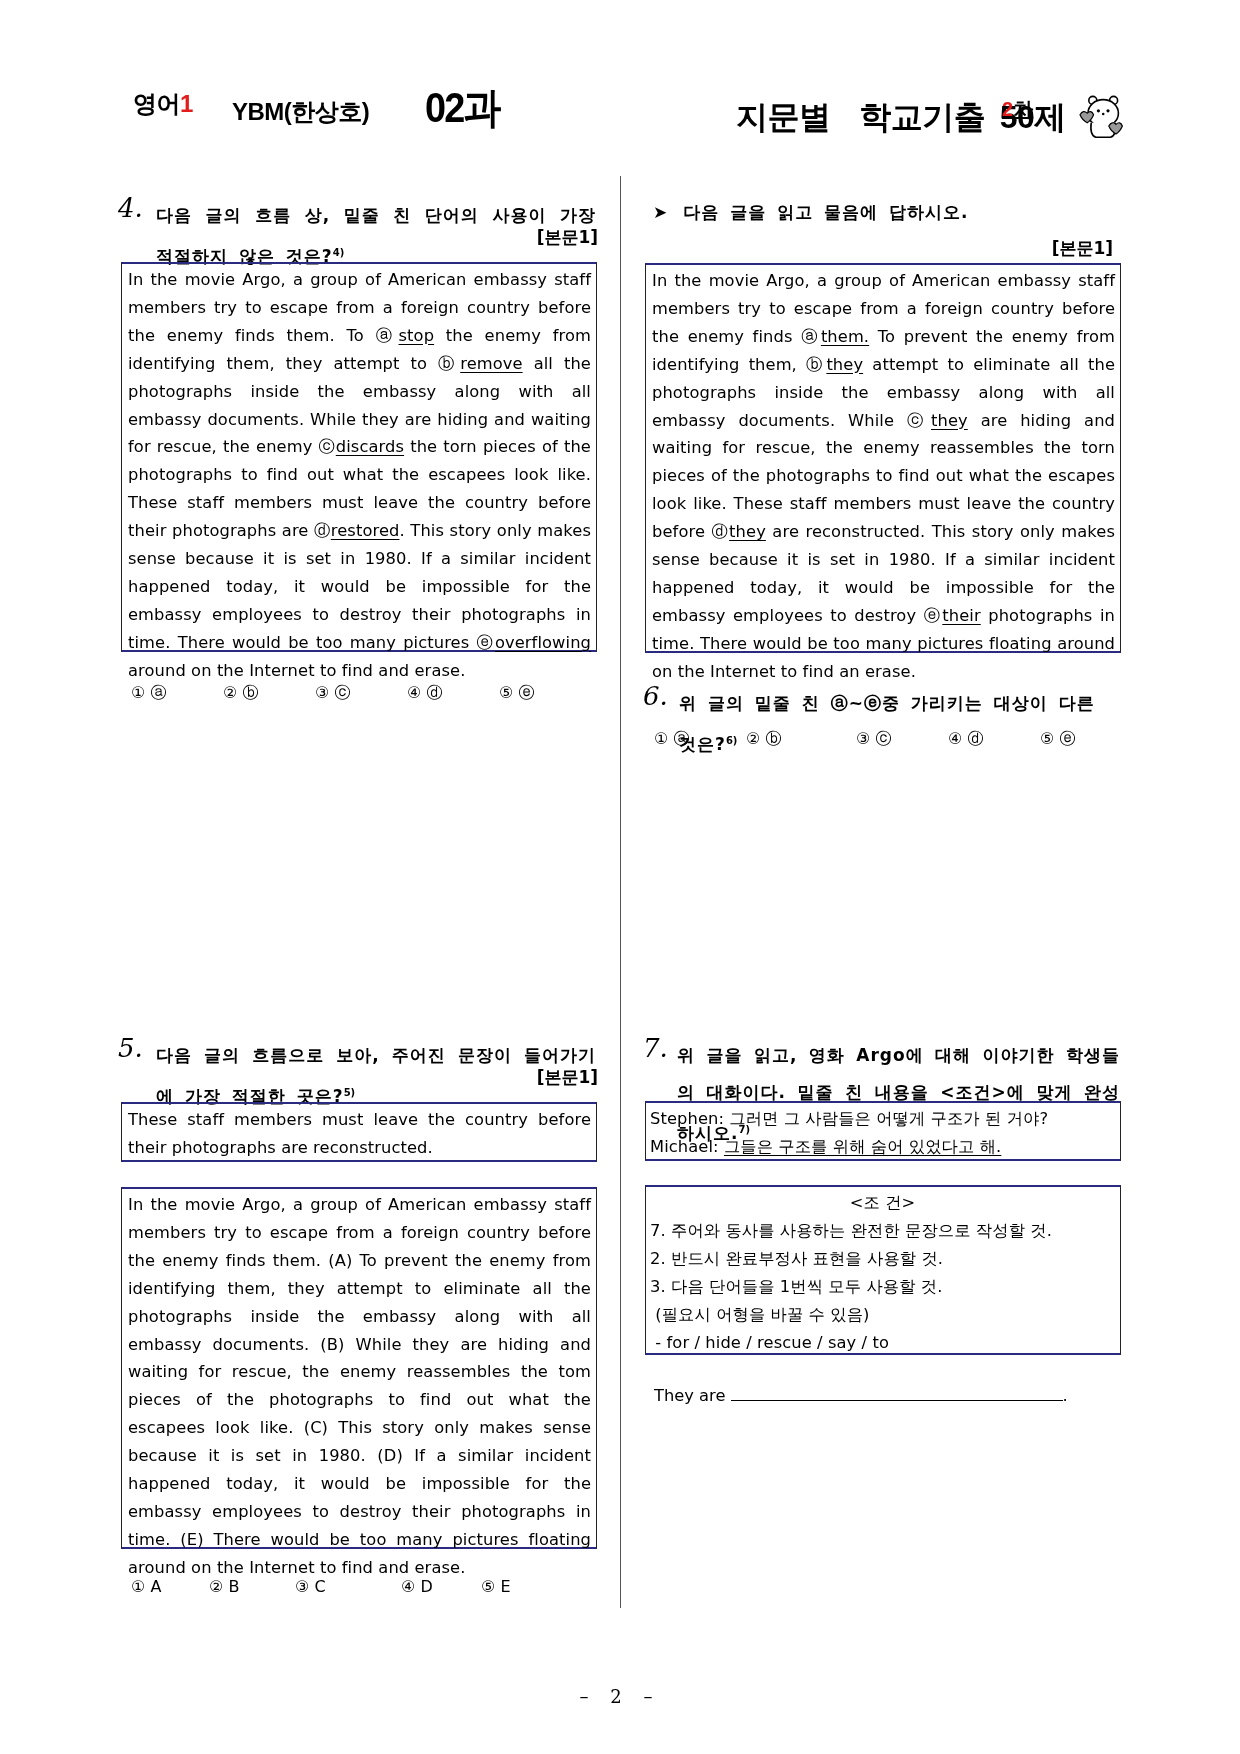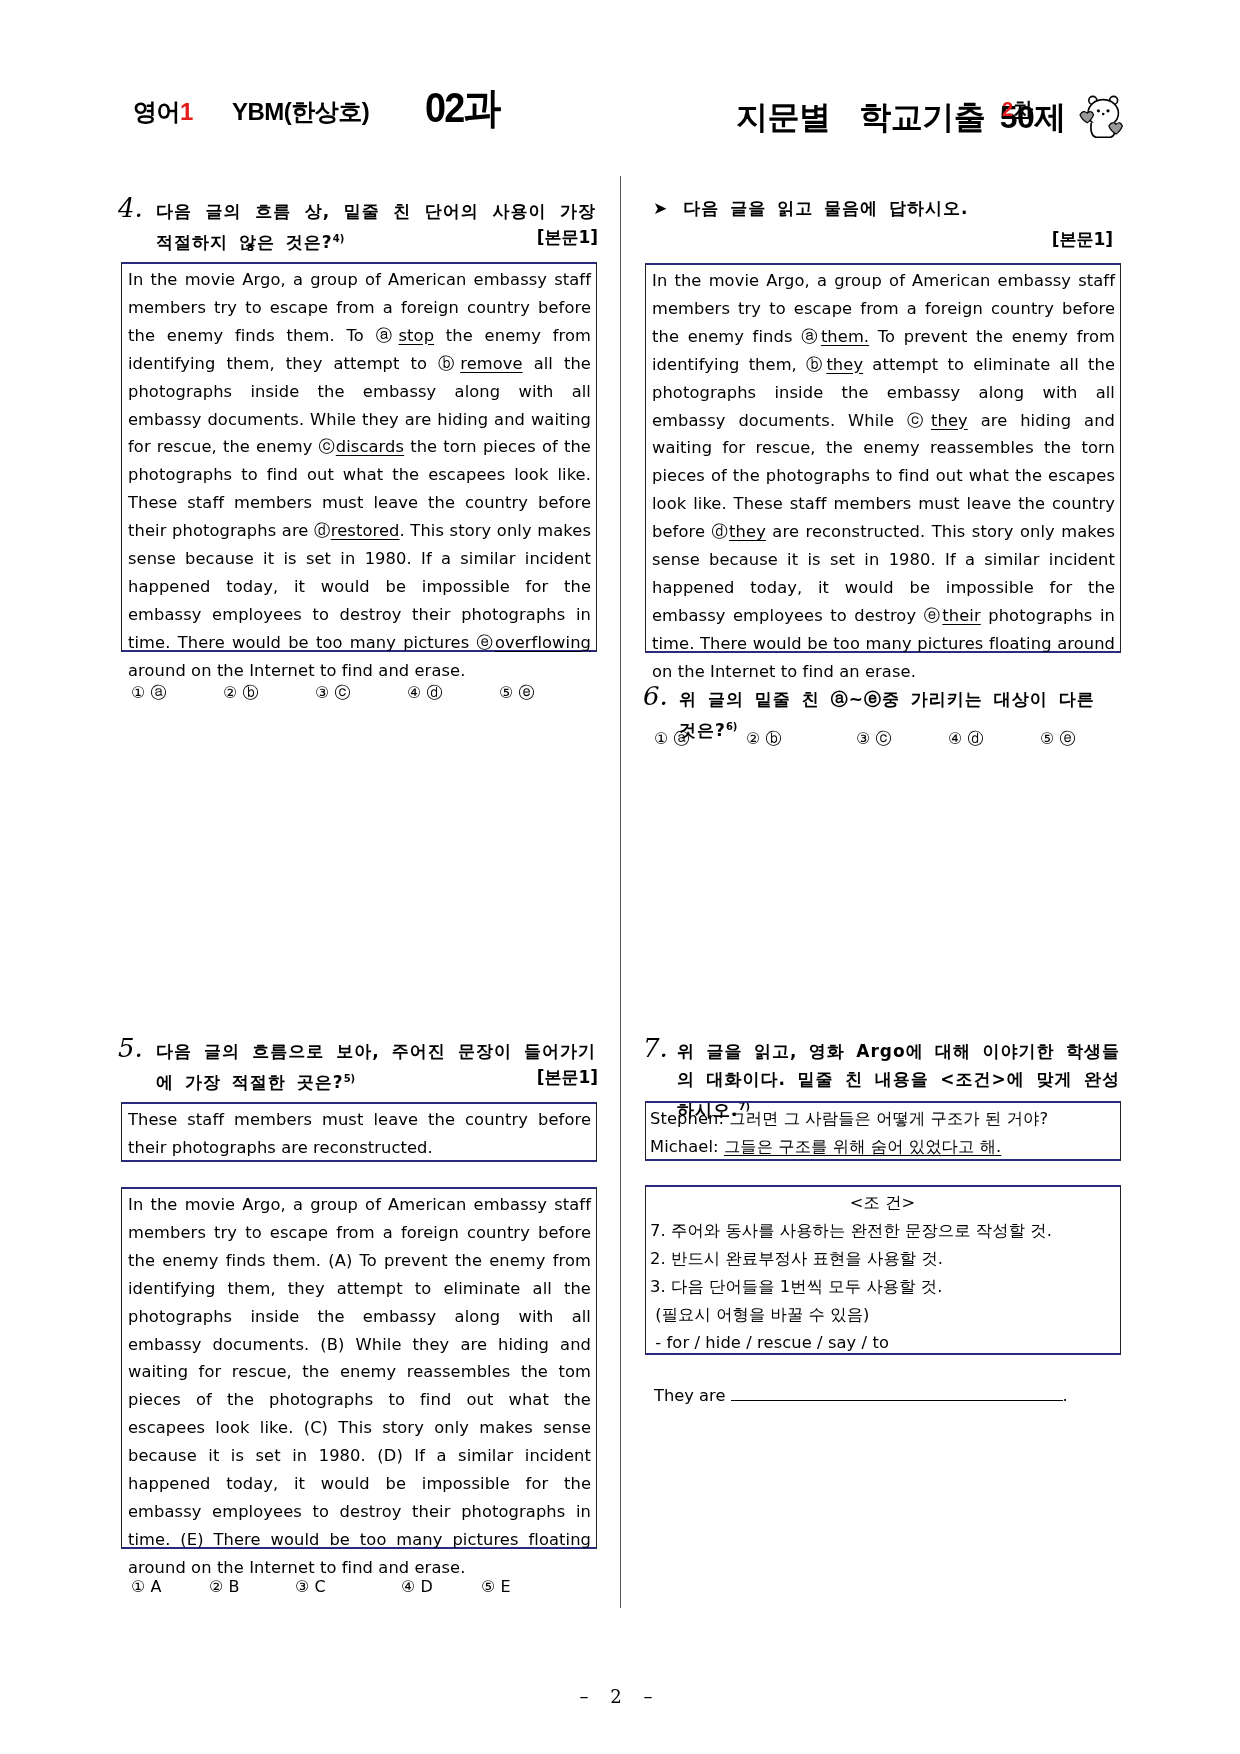--- a/index.html
+++ b/index.html
@@ -2,33 +2,33 @@
 <html><head>
 <meta charset="utf-8">
 <style>
   html, body { margin:0; padding:0; background:#fff; }
   body { width:1240px; height:1754px; position:relative; overflow:hidden;
          font-family:"DejaVu Sans","Liberation Sans",sans-serif; color:#000; }
   .abs { position:absolute; }
 
   
   .hdr { font-family:"Liberation Sans","DejaVu Sans",sans-serif; font-weight:bold; }
-  .hdr-subject { left:133px; top:96px; font-size:24px; letter-spacing:-0.5px; }
+  .hdr-subject { left:133px; top:88px; font-size:24px; letter-spacing:-0.5px; }
   .hdr-subject .red, .hdr-round .red { color:#e31c1c; }
   .hdr-publisher { left:232px; top:96px; font-size:24px; letter-spacing:-0.5px; }
   .hdr-lesson { left:425px; top:80px; font-size:42px; letter-spacing:-2px; transform:scaleX(0.9); transform-origin:left; }
   .hdr-set { left:736px; top:96px; font-size:32px; letter-spacing:-0.5px; word-spacing:6px; }
   .hdr-round { left:1002px; top:96px; font-size:20px;text-decoration:underline; }
   .mascot { left:1072px; top:86px; width:56px; height:56px; }
 
   .divider { left:620px; top:176px; width:1px; height:1432px; background:#555; }
 
   
   .q-num { font-family:"DejaVu Serif","Liberation Serif",serif; font-style:italic; font-size:26px; }
-  .q-text { font-weight:bold; font-size:17px; letter-spacing:1px; word-spacing:4px; line-height:28px; }
+  .q-text { font-weight:bold; font-size:17px; letter-spacing:1px; word-spacing:4px; line-height:37px; }
   .q-text sup { font-size:10px; font-weight:bold; vertical-align:6px; letter-spacing:0; }
   .q-ref { font-weight:bold; font-size:17px; }
 
   .passage { border:1px solid #222; border-top:2px solid #2a2a80; border-bottom:2px solid #2a2a80;
              box-sizing:border-box; padding:2px 5px 2px 6px; font-size:16.3px; line-height:27.9px;
              text-align:justify; font-family:"DejaVu Sans",sans-serif; letter-spacing:0.1px; }
   .passage .u { text-decoration:underline; text-underline-offset:3px; }
 
   .choices { font-size:16px; display:flex; }
   .choices span { display:inline-block; }

